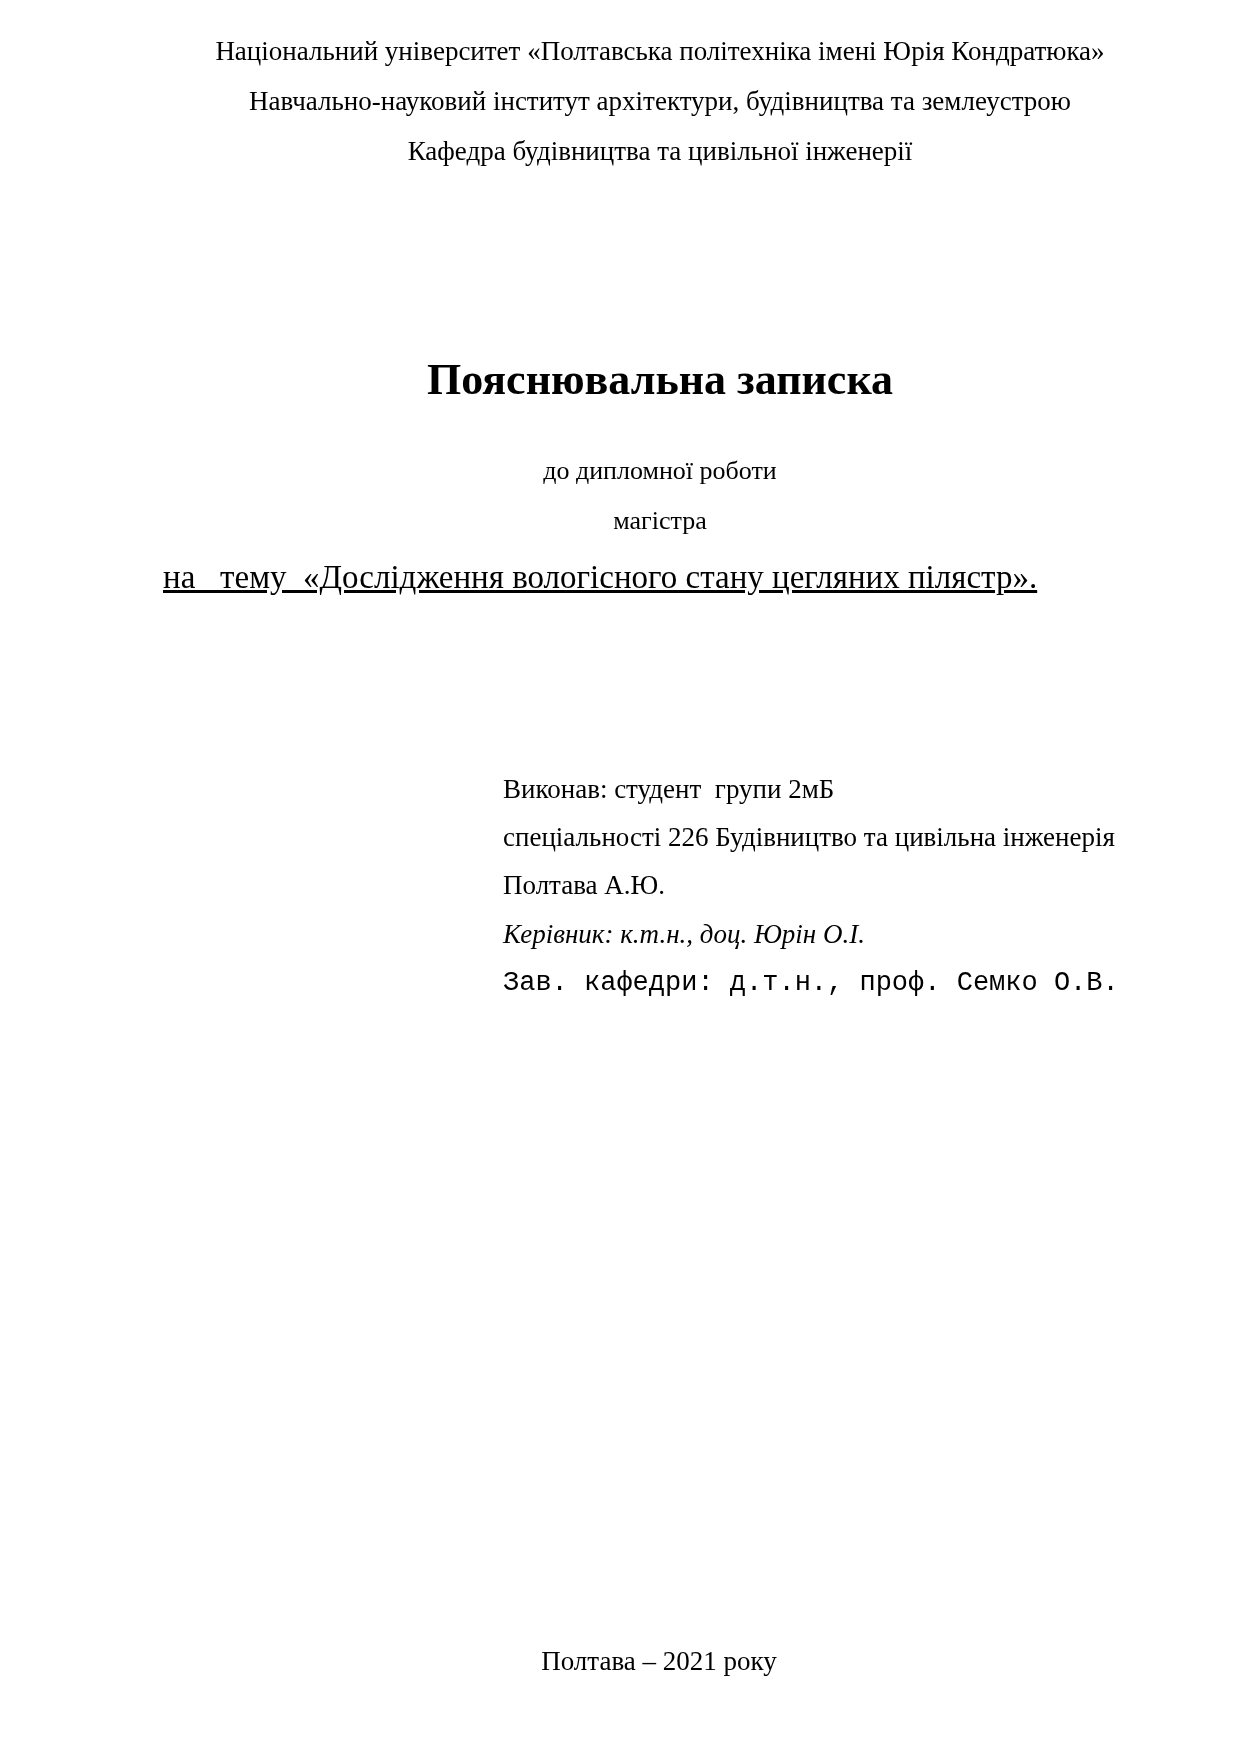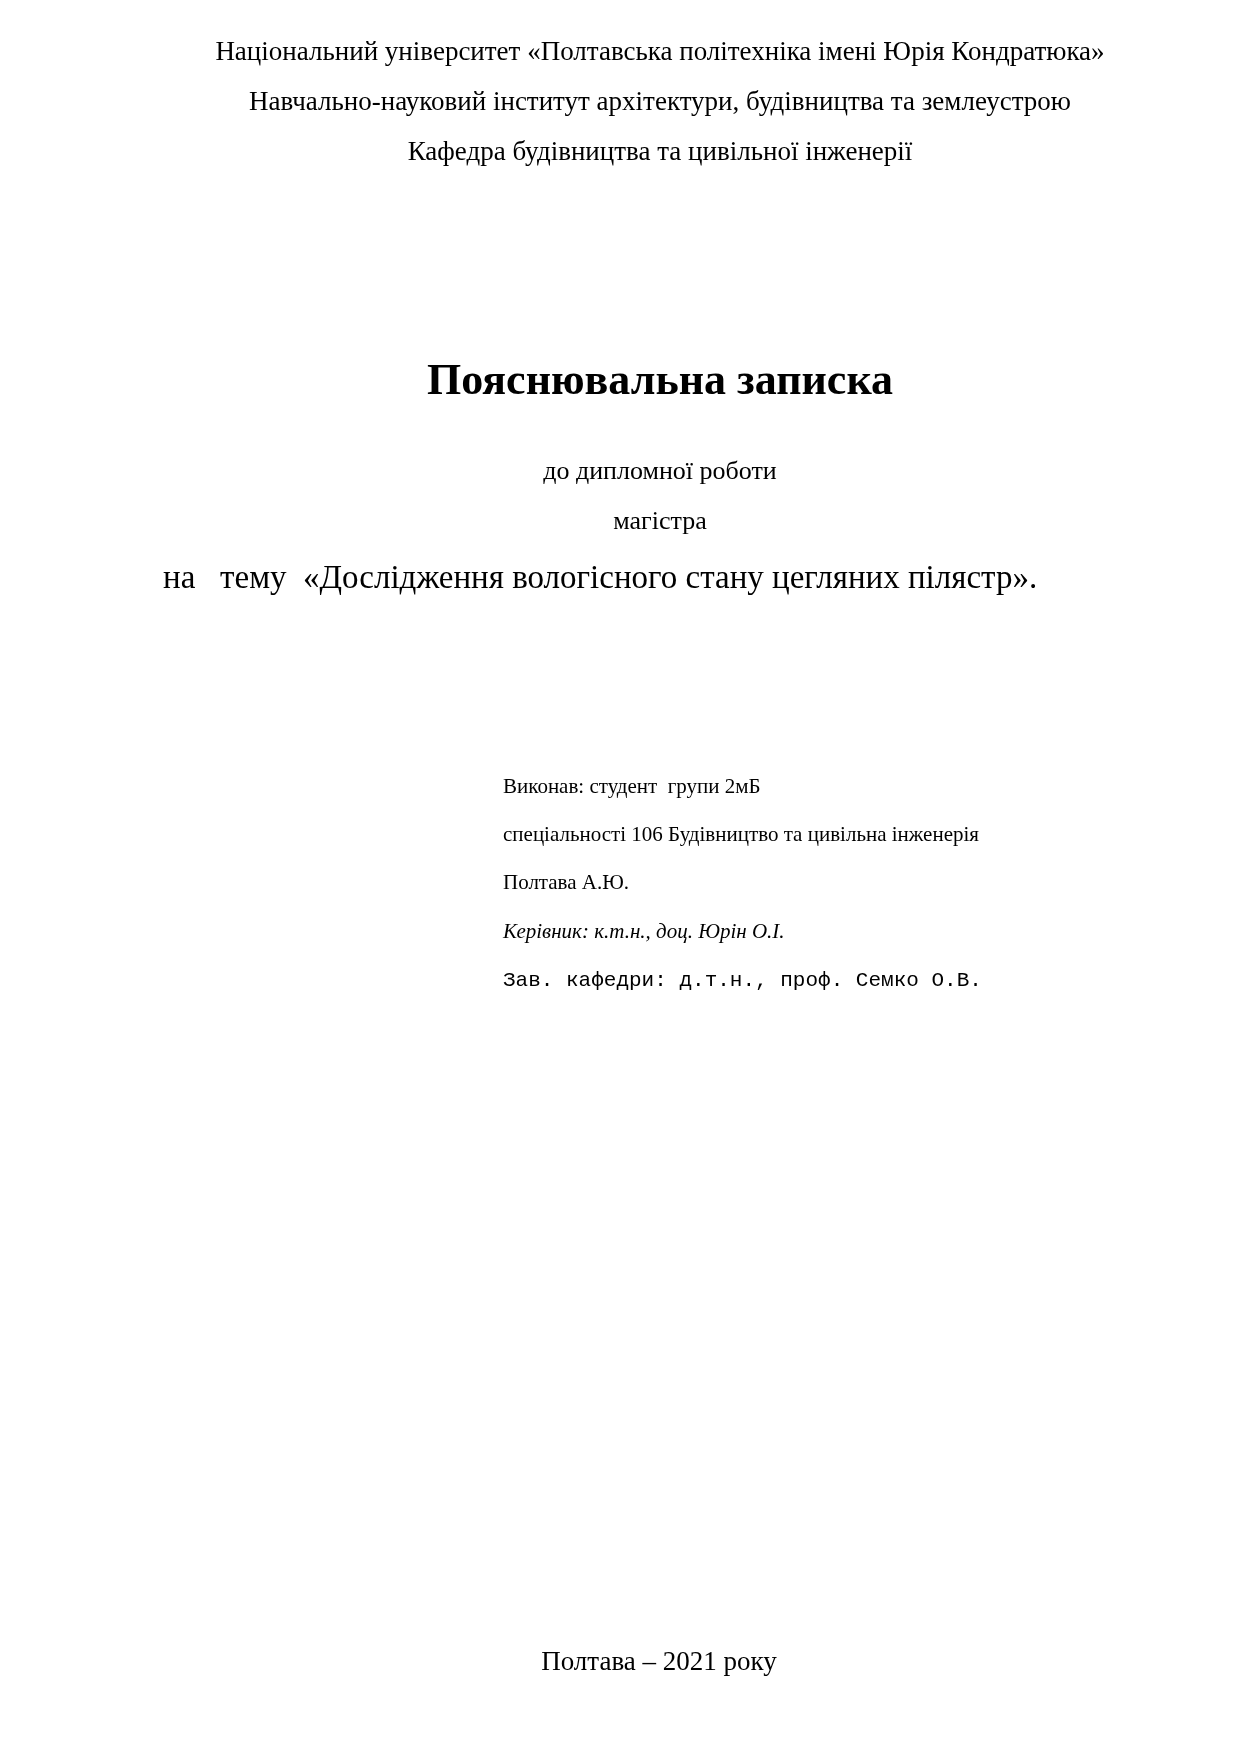--- a/index.html
+++ b/index.html
@@ -49,24 +49,25 @@
       font-size: 26px;
     }
     #sub2 {
       top: 508px;
       font-size: 26px;
     }
     #theme {
       left: 163px;
       top: 561px;
       font-size: 33px;
+      text-decoration: underline;
     }
     .author {
       left: 503px;
-      font-size: 21px;
+      font-size: 27px;
     }
     #a1 { top: 776px; }
     #a2 { top: 824px; }
     #a3 { top: 872px; }
     #a4 { top: 921px; font-style: italic; }
     #a5 { top: 970px; font-family: Liberation Mono, monospace; }
 
     #footer {
       left: 0;
       width: 1318px;
@@ -84,21 +85,21 @@
   <div id="hdr2" class="line center hdr">Навчально-науковий інститут архітектури, будівництва та землеустрою</div>
   <div id="hdr3" class="line center hdr">Кафедра будівництва та цивільної інженерії</div>
 
   <div id="title" class="line center">Пояснювальна записка</div>
   <div id="sub1" class="line center">до дипломної роботи</div>
   <div id="sub2" class="line center">магістра</div>
   <div id="theme" class="line">на   тему  «Дослідження вологісного стану цегляних пілястр».</div>
 
   <div class="author-block">
     <div id="a1" class="line author">Виконав: студент  групи 2мБ</div>
-    <div id="a2" class="line author">спеціальності 106 Будівництво та цивільна інженерія</div>
+    <div id="a2" class="line author">спеціальності 226 Будівництво та цивільна інженерія</div>
     <div id="a3" class="line author">Полтава А.Ю.</div>
     <div id="a4" class="line author">Керівник: к.т.н., доц. Юрін О.І.</div>
     <div id="a5" class="line author">Зав. кафедри: д.т.н., проф. Семко О.В.</div>
   </div>
 
   <div id="footer" class="line">Полтава – 2021 року</div>
 
 </div>
 
 </body></html>

